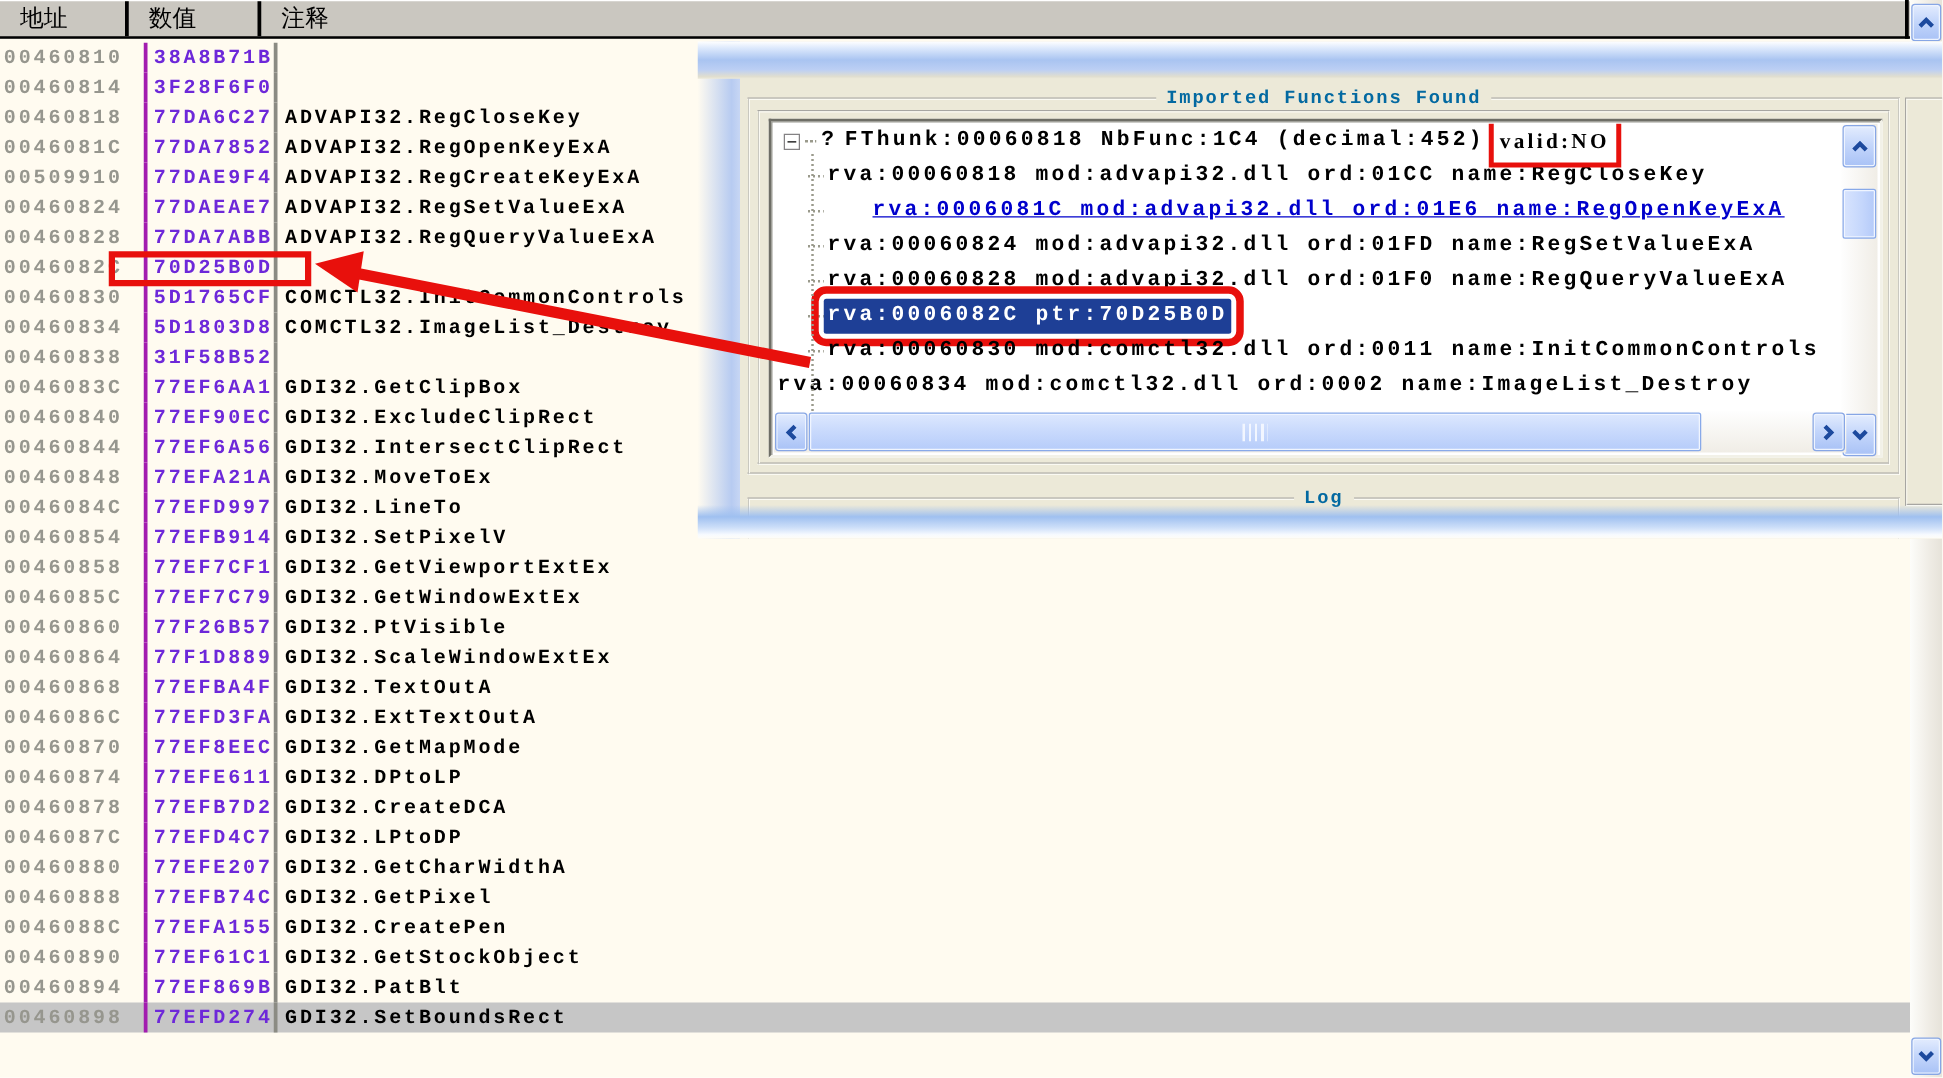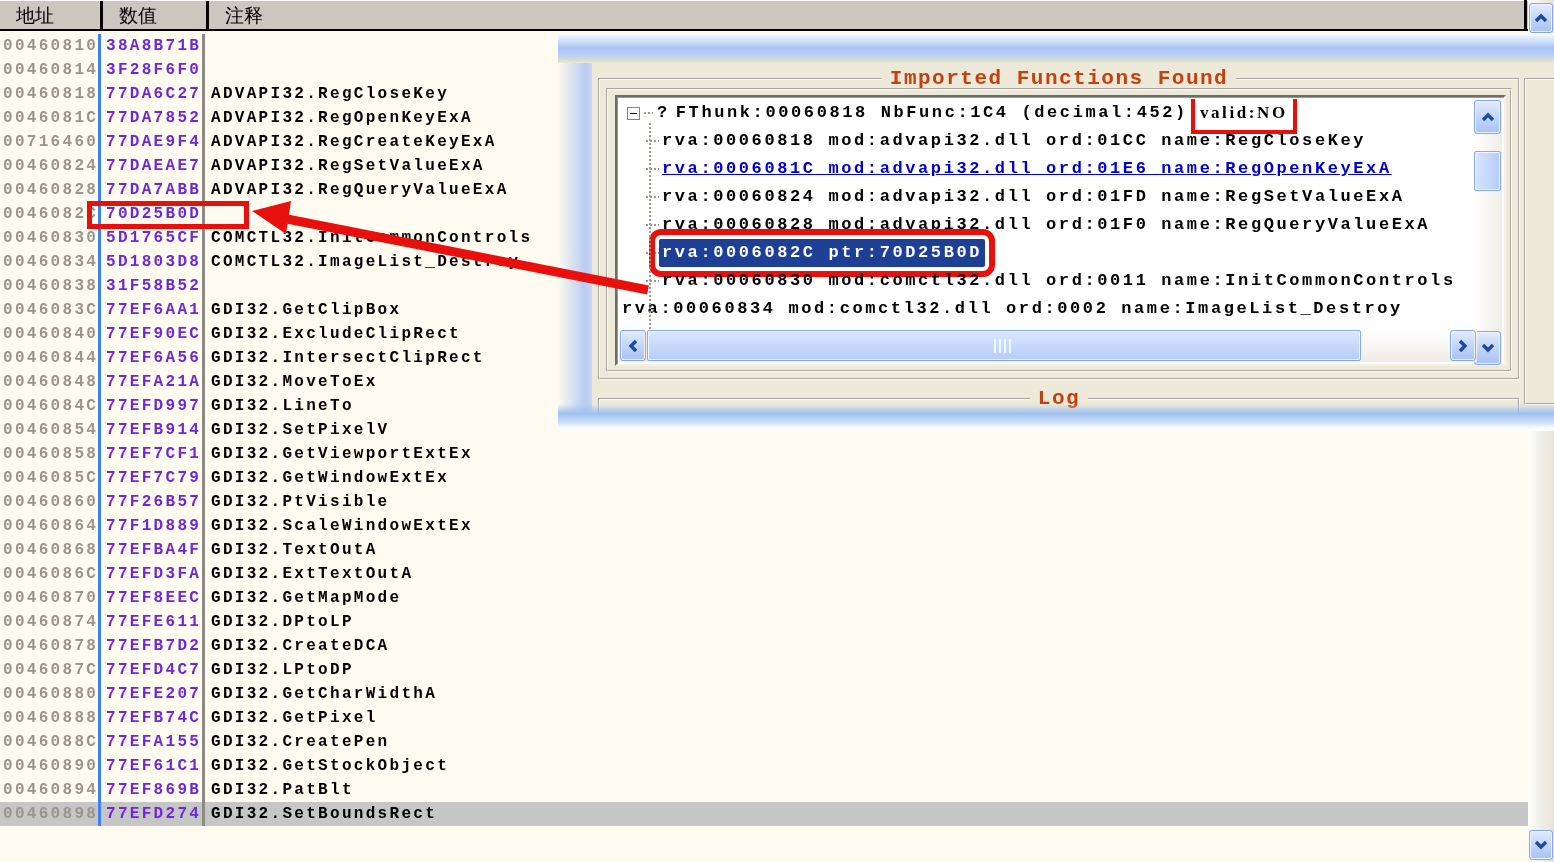--- a/index.html
+++ b/index.html
@@ -15,21 +15,21 @@
   .hcell { padding-left:16px; border-right:3px solid #000; overflow:hidden; }
   .hcell.h-addr { width:103px; }
   .hcell.h-val  { width:106px; }
   .hcell.h-com  { flex:1; border-right:none; }
   .hdr-endline { position:absolute; left:1524px; top:0; width:3px; height:31px; background:#000; z-index:3;}
 
   #dump-body { position:absolute; left:0; top:34px; width:1528px; height:828px; overflow:hidden; z-index:1; }
   .dump-row { display:flex; height:24px; line-height:24px; font-size:16px; font-weight:bold; letter-spacing:2.3px; }
   .dump-row.sel { background:#c6c6c6; }
   .c { overflow:hidden; white-space:nowrap; }
-  .c.addr { width:101px; padding-left:3px;  color:#96968e; border-right:3px solid #3b82f6; }
+  .c.addr { width:118px; padding-left:3px;  color:#96968e; border-right:3px solid #a21caf; }
   .c.val  { width:104px; padding-left:5px;  color:#6d28d9;    border-right:3px solid #8b8b83; }
   .c.com  { flex:1;      padding-left:6px;  color:#000; }
 
   
   .main-scroll { position:absolute; left:1528px; top:0; width:26px; height:862px;
     background:linear-gradient(90deg,#fdfdfa 0%,#efece5 60%,#e6e2d9 100%); z-index:4; }
   .xpbtn { position:absolute; left:1px; width:24px; border:1px solid #87a6e5; border-radius:3px;
     background:linear-gradient(180deg,#e3ecfe 0%,#c5d7fb 45%,#a9c2f6 100%);
     box-shadow:inset 0 0 0 1px #eef4ff; display:flex; align-items:center; justify-content:center; }
   .xpbtn svg { display:block; }
@@ -39,42 +39,42 @@
   .glow-left { position:absolute; left:0; top:0; width:34px; height:398px;
     background:linear-gradient(90deg, rgba(255,251,240,0) 0%, #b7cbf1 80%, #c7d6f4 100%); }
   .dlg-body { position:absolute; left:32px; top:0; width:964px; height:398px; background:#ece9d8; }
   .band-top { position:absolute; left:0; top:0; width:996px; height:30px;
     background:linear-gradient(180deg,#ffffff 0%,#dde9fc 18%,#a9c4f1 50%,#bccff4 76%,#e0ded0 94%,#ece9d8 100%); }
   .band-bottom { position:absolute; left:0; top:371px; width:996px; height:27px;
     background:linear-gradient(180deg, rgba(236,233,216,0) 0%, #9fc0f0 35%, #cfe0f9 68%, #f7faff 88%, #fffdf6 100%); z-index:6; }
 
   .group { position:absolute; border:2px groove #fbfaf3; }
   .group-label { position:absolute; top:-11px; left:50%; transform:translateX(-50%);
-    background:#ece9d8; padding:0 8px; font-size:21px; font-weight:bold; color:#c2410c;
+    background:#ece9d8; padding:0 8px; font-size:15px; font-weight:bold; color:#0369a1;
     letter-spacing:1.5px; white-space:nowrap; line-height:20px; }
   #group-imports { left:40px;  top:45px; width:922px; height:302px; }
   #frame-inner   { position:absolute; left:48px; top:55px; width:906px; height:284px; border:2px groove #fbfaf3; }
   #frame-right   { position:absolute; left:966px; top:45px; width:40px; height:327px; border:2px groove #fbfaf3; background:#ece9d8; }
   #group-log     { left:40px;  top:365px; width:922px; height:40px; }
 
   
   #treebox { position:absolute; left:57px; top:62px; width:891px; height:271px; background:#fff;
     border:2px solid; border-color:#6e6e66 #f2f1e8 #f2f1e8 #6e6e66; box-shadow:inset 1px 1px 0 #9a9a92; }
   #tree-rows { position:absolute; left:2px; top:2px; width:858px; height:234px; overflow:hidden; }
   .trow { height:28px; line-height:28px; white-space:nowrap; font-size:17px; font-weight:bold;
     letter-spacing:2.6px; color:#000; display:flex; align-items:center; }
   .trow.root { padding-left:8px; }
   .expand { width:13px; height:13px; border:1px solid #848284; background:#fff; position:relative; flex:0 0 13px; }
   .expand::after { content:""; position:absolute; left:2px; top:5px; width:7px; height:1px; background:#000; }
   .stub { width:13px; height:2px; margin-left:27px; flex:0 0 13px;
     background:repeating-linear-gradient(90deg,#9a9a8c 0 2px,transparent 2px 4px); }
   .stub.short { margin-left:4px; width:9px; flex-basis:9px; }
   .qmark { padding:0 6px 0 4px; }
   .ttext { padding:0 3px; }
-  .trow.link .ttext { color:#0000cc; text-decoration:underline; }
+  .trow.link .ttext { color:#0000cc; text-decoration:underline;margin-left:36px; }
   .trow.selected .ttext { background:#1e3f96; color:#fff; outline:6px solid #e8100c; outline-offset:4px; border-radius:2px; }
   .validbox { margin-left:10px; padding:0 2px; position:relative; outline:4px solid #e8100c; outline-offset:3px;font-family:Liberation Serif, serif; }
   .treeline { position:absolute; left:30px; top:24px; width:2px; height:228px;
     background:repeating-linear-gradient(180deg,#9a9a8c 0 2px,transparent 2px 4px); }
 
   
   .vscroll { position:absolute; right:2px; top:2px; width:29px; height:267px;
     background:linear-gradient(90deg,#fefefe, #f0ede6); }
   .vbtn { position:absolute; left:1px; width:27px; border:1px solid #87a6e5; border-radius:3px;
     background:linear-gradient(180deg,#e3ecfe 0%,#c5d7fb 45%,#a9c2f6 100%);
@@ -123,21 +123,21 @@
         <div class="c addr">00460818</div>
         <div class="c val">77DA6C27</div>
         <div class="c com">ADVAPI32.RegCloseKey</div>
       </div>
       <div class="dump-row">
         <div class="c addr">0046081C</div>
         <div class="c val">77DA7852</div>
         <div class="c com">ADVAPI32.RegOpenKeyExA</div>
       </div>
       <div class="dump-row">
-        <div class="c addr">00716460</div>
+        <div class="c addr">00509910</div>
         <div class="c val">77DAE9F4</div>
         <div class="c com">ADVAPI32.RegCreateKeyExA</div>
       </div>
       <div class="dump-row">
         <div class="c addr">00460824</div>
         <div class="c val">77DAEAE7</div>
         <div class="c com">ADVAPI32.RegSetValueExA</div>
       </div>
       <div class="dump-row">
         <div class="c addr">00460828</div>

